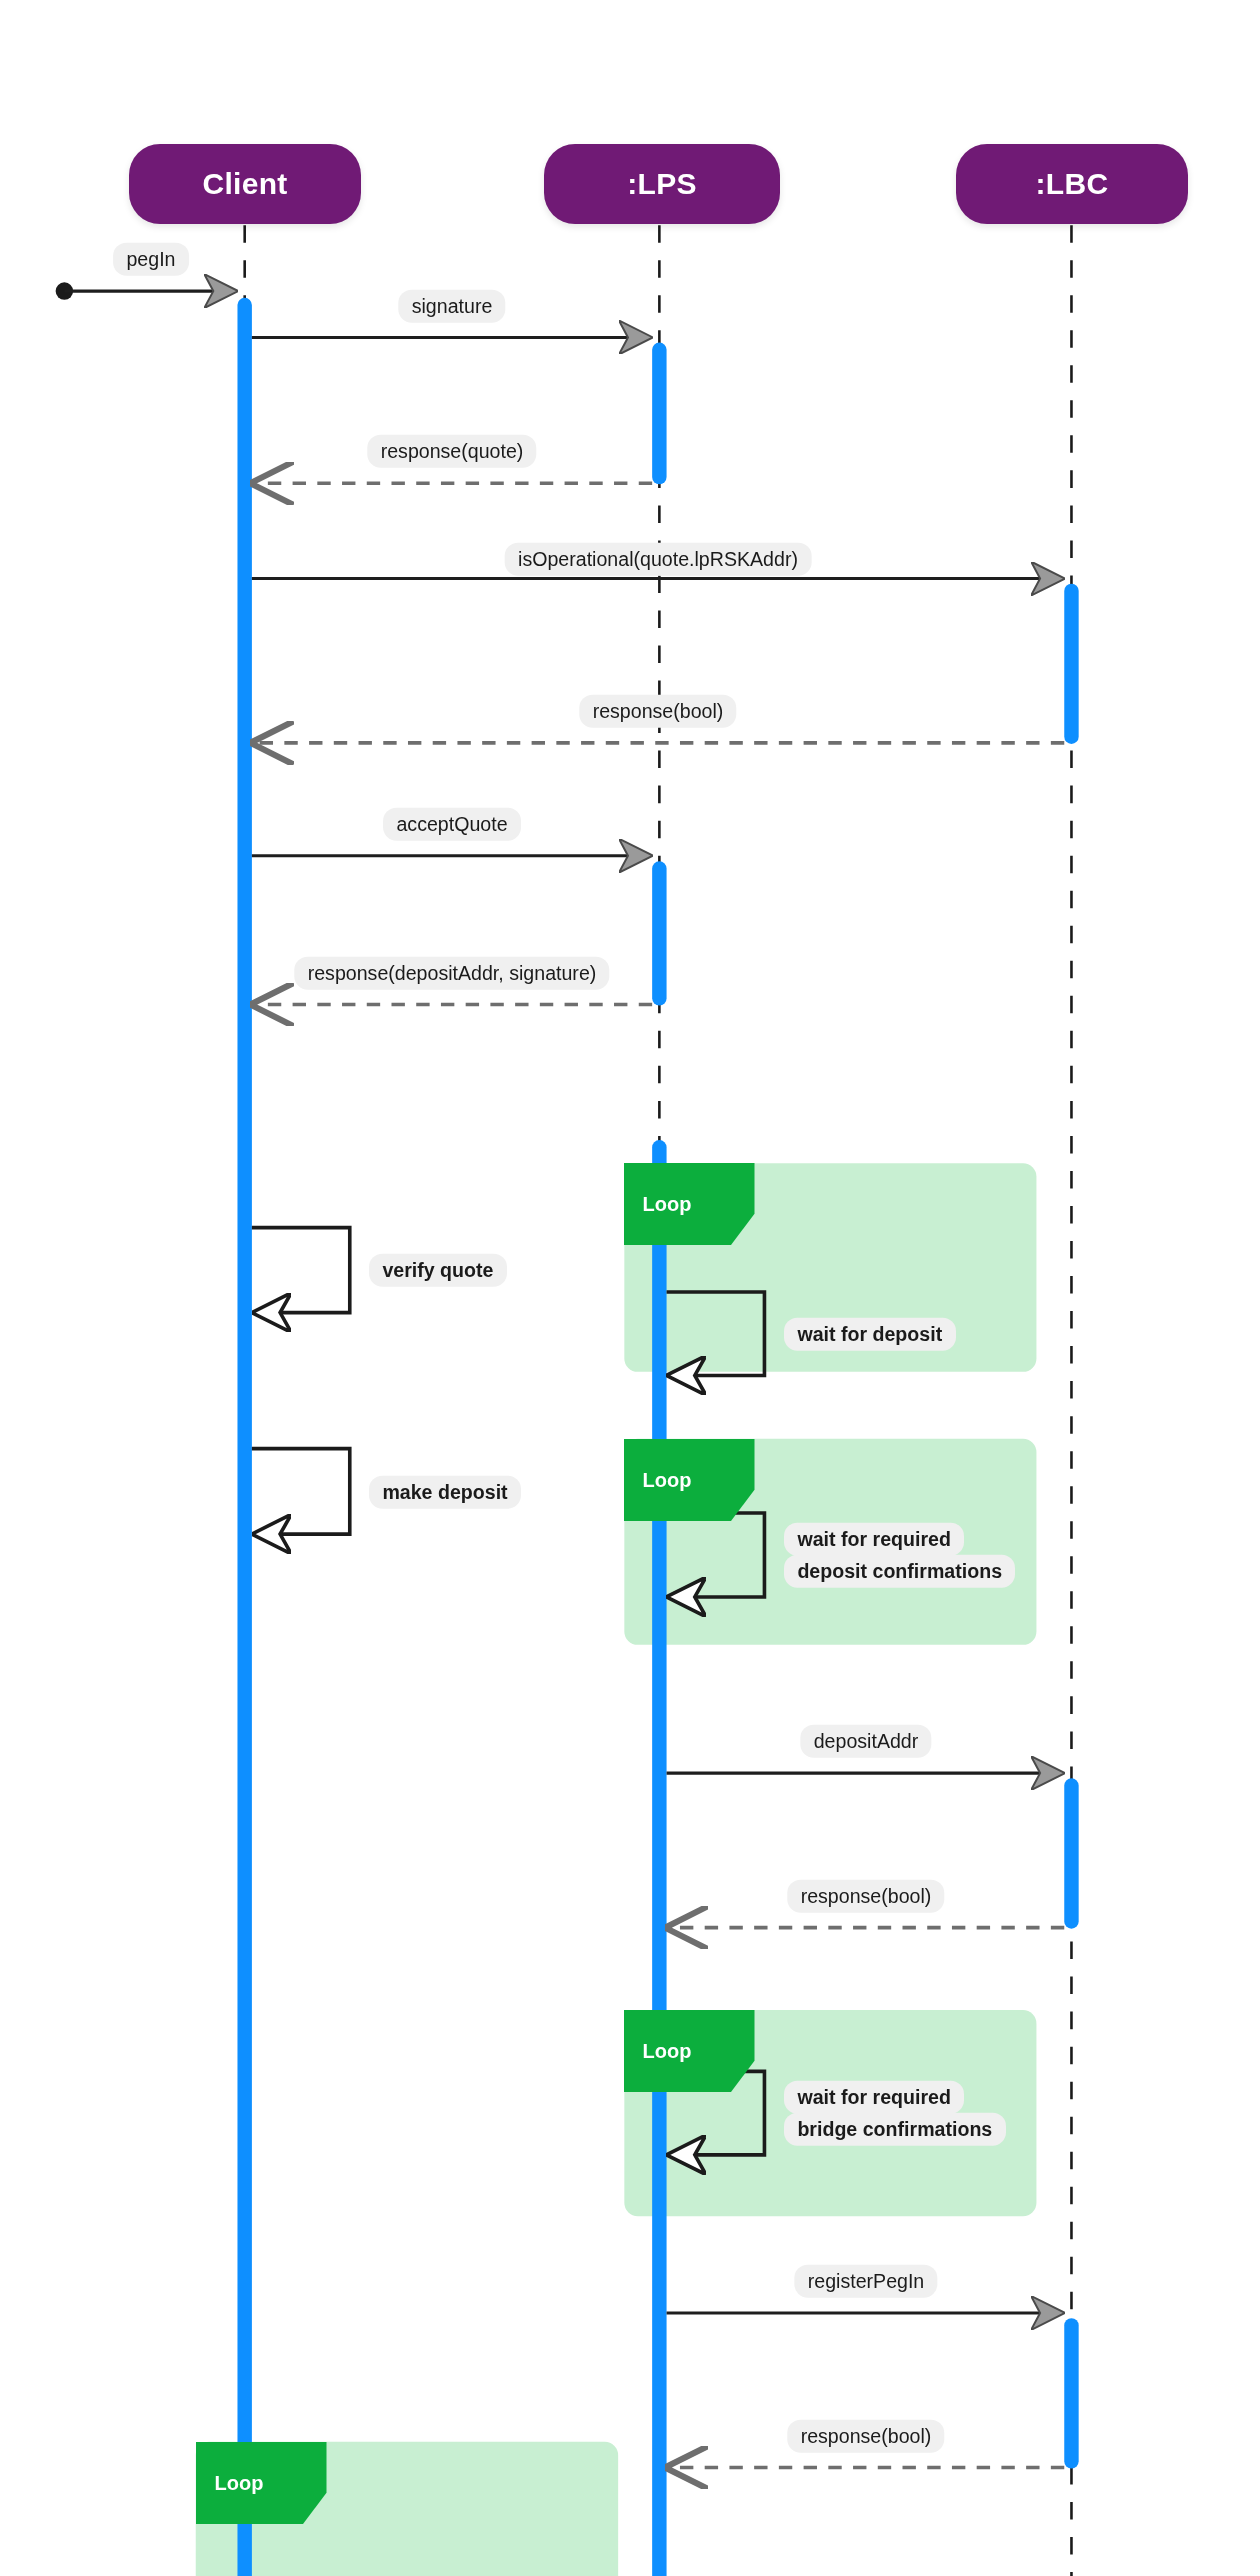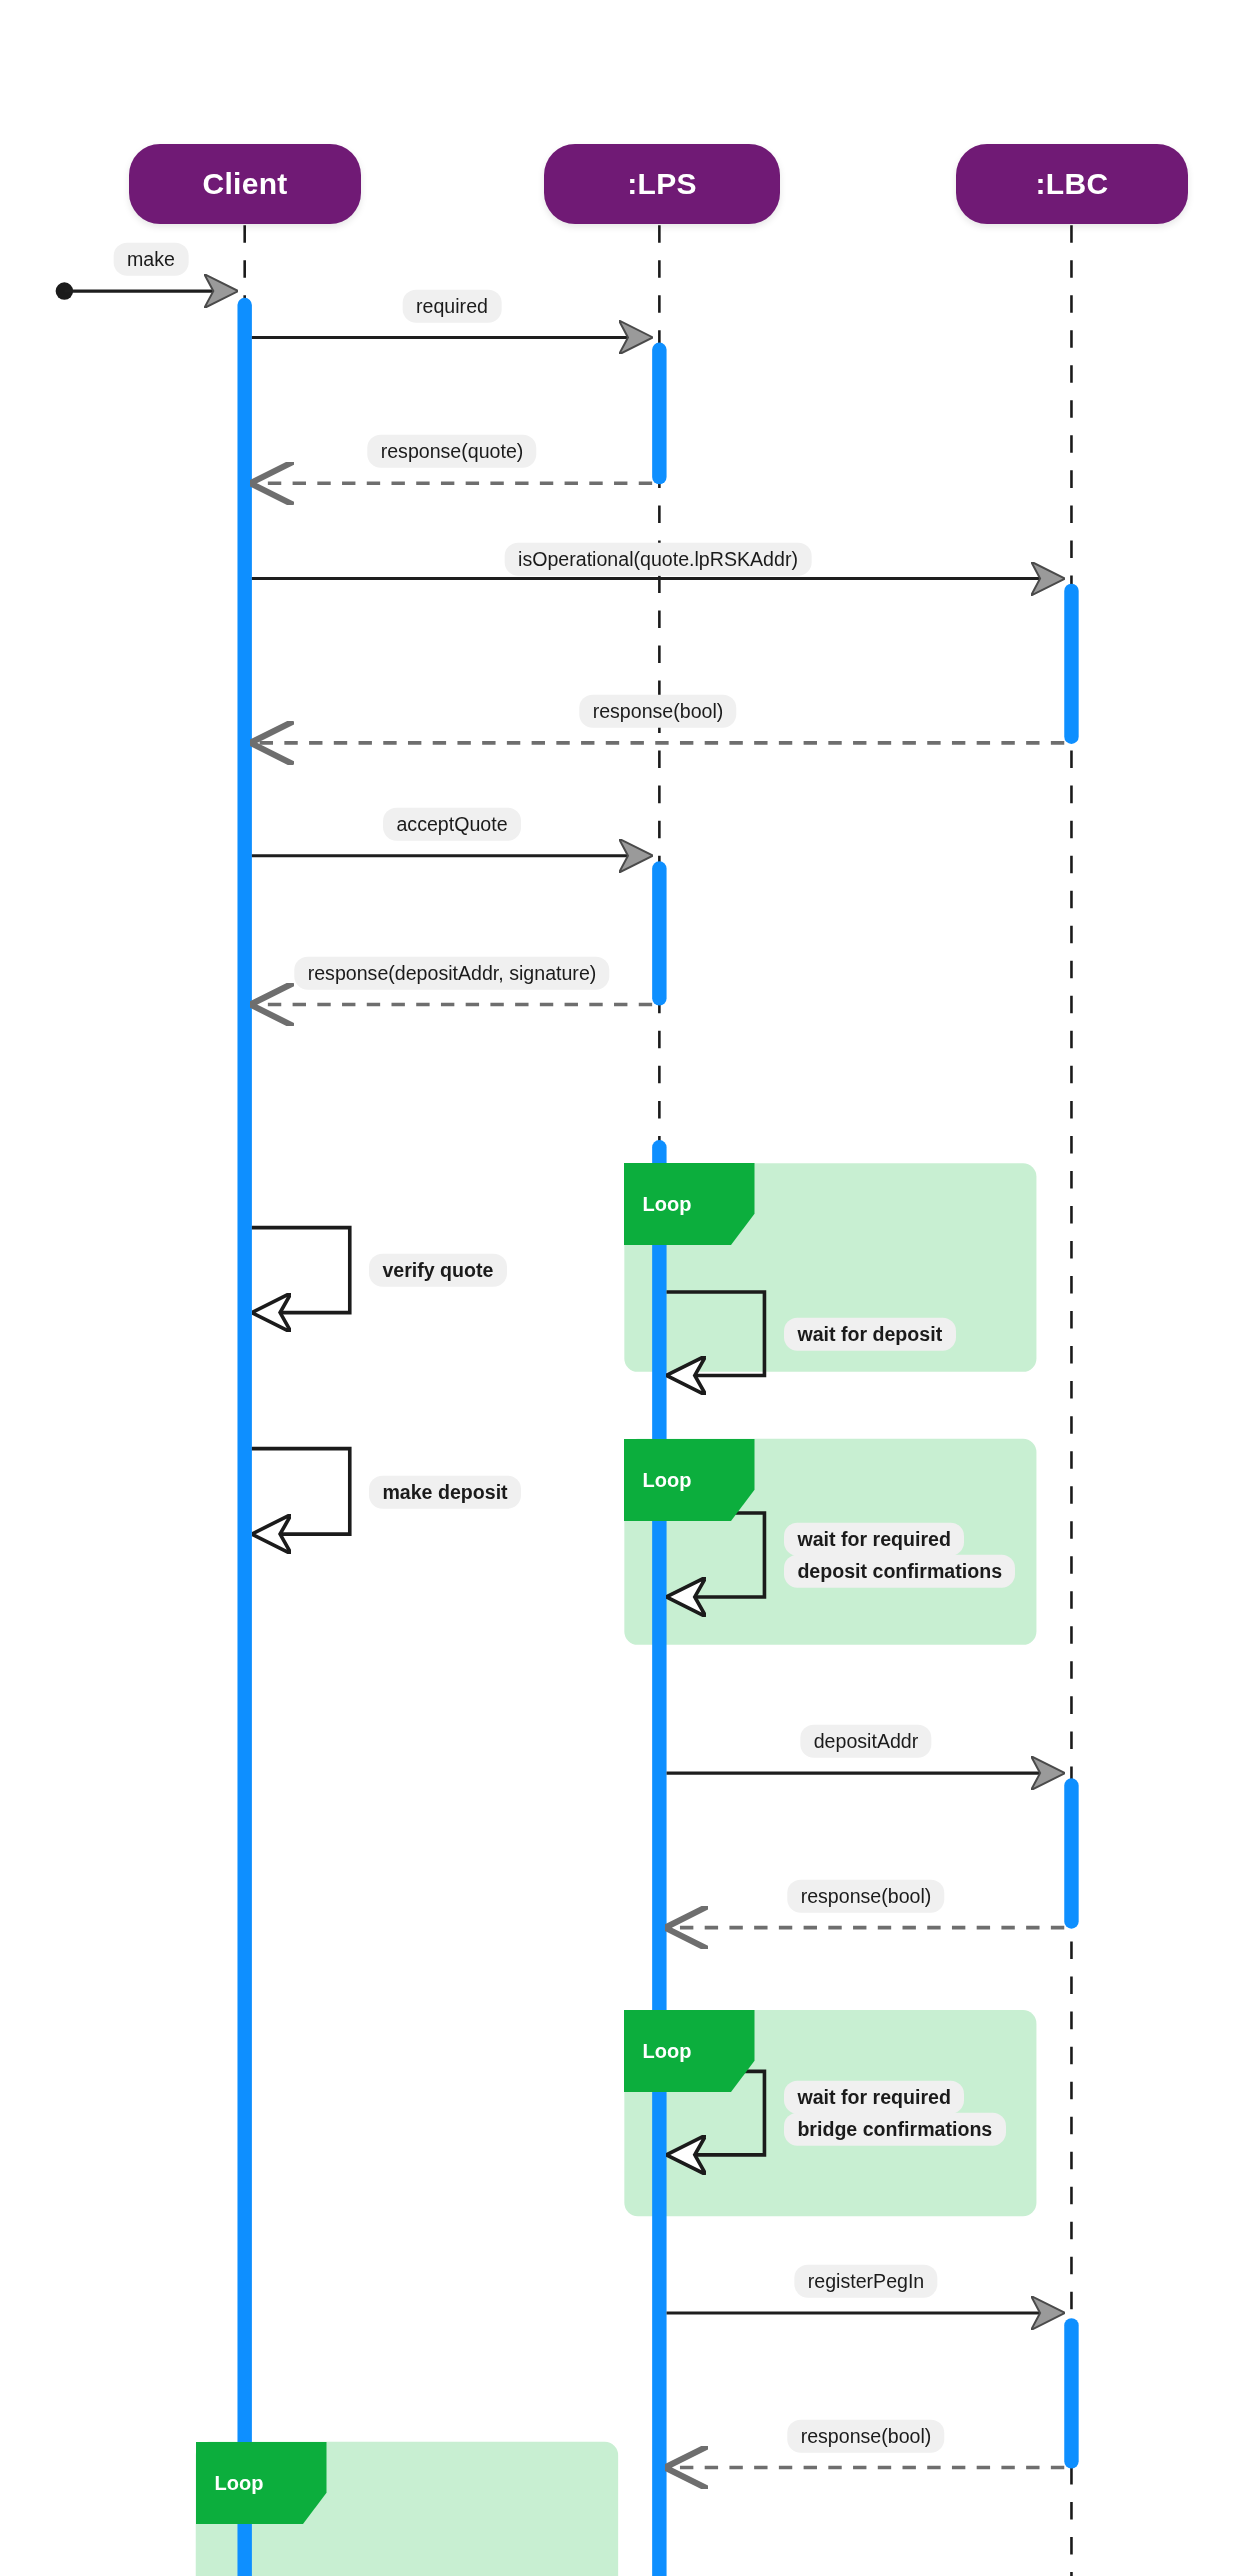--- a/index.html
+++ b/index.html
@@ -91,22 +91,22 @@
         <span>Client</span>
       </div>
       <div class="participant-box" style="left: 544px; top: 144px; width: 236px; height: 80px;">
         <span>:LPS</span>
       </div>
       <div class="participant-box" style="left: 956px; top: 144px; width: 232px; height: 80px; justify-content: center;">
         <span>:LBC</span>
       </div>
     </div>
   <div id="layer-labels">
-      <div class="msg-label" style="left: 151px; top: 259px;">make</div>
-      <div class="msg-label" style="left: 452px; top: 306px;">required</div>
+      <div class="msg-label" style="left: 151px; top: 259px;">pegIn</div>
+      <div class="msg-label" style="left: 452px; top: 306px;">signature</div>
       <div class="msg-label" style="left: 452px; top: 451px;">response(quote)</div>
       <div class="msg-label" style="left: 658px; top: 547px; margin-top: 12px;">isOperational(quote.lpRSKAddr)</div>
       <div class="msg-label" style="left: 658px; top: 711px;">response(bool)</div>
       <div class="msg-label" style="left: 452px; top: 824px;">acceptQuote</div>
       <div class="msg-label" style="left: 452px; top: 973px;">response(depositAddr, signature)</div>
       <div class="msg-label" style="left: 866px; top: 1741px;">depositAddr</div>
       <div class="msg-label" style="left: 866px; top: 1896px;">response(bool)</div>
       <div class="msg-label" style="left: 866px; top: 2281px;">registerPegIn</div>
       <div class="msg-label" style="left: 866px; top: 2436px;">response(bool)</div>
       <div class="msg-label left" style="left: 369px; top: 1270px;">verify quote</div>

